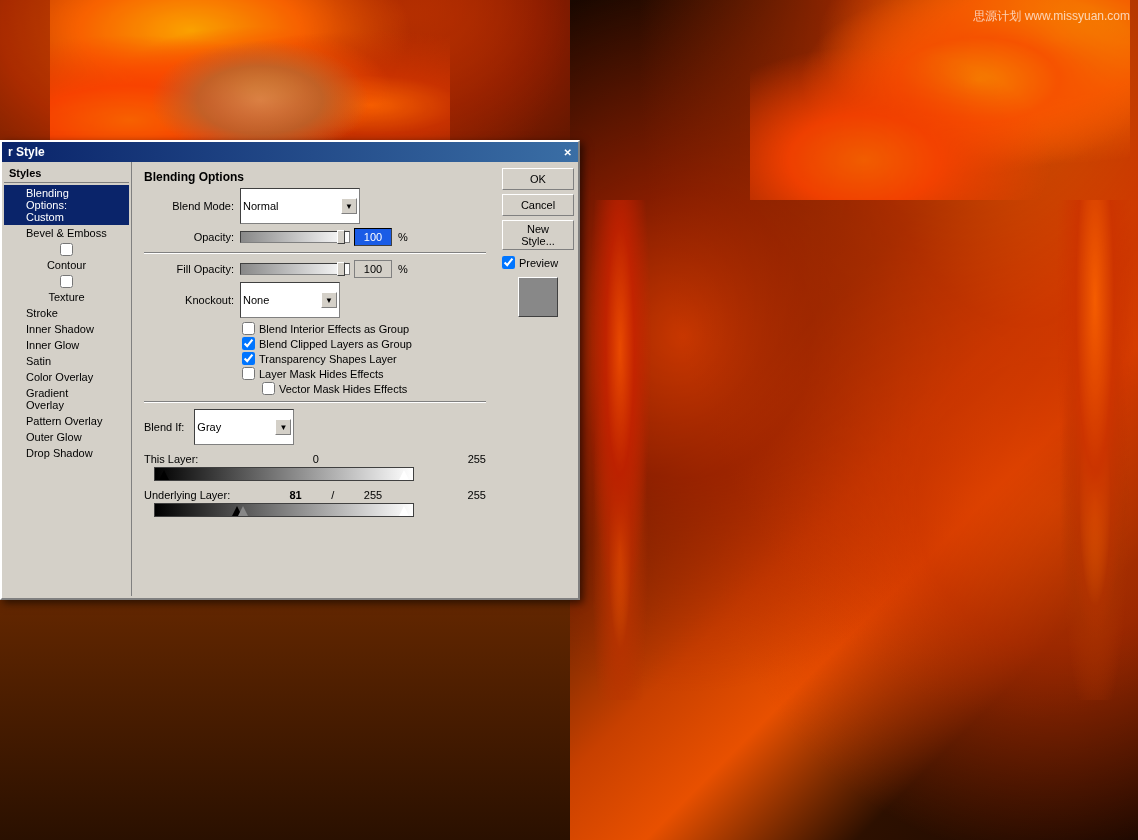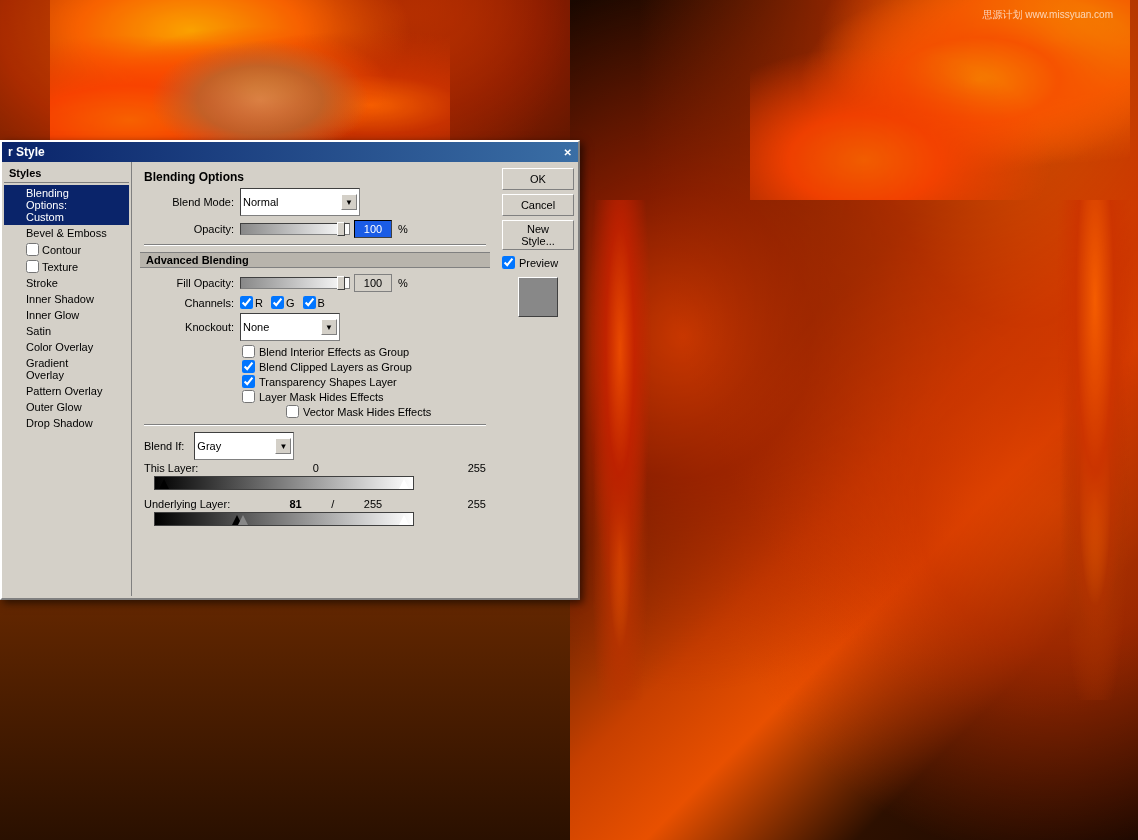--- a/index.html
+++ b/index.html
@@ -110,20 +110,21 @@
 
     .style-item.active {
       background: #0a246a;
       color: white;
     }
 
     .style-item.with-checkbox {
       display: flex;
       align-items: center;
       gap: 3px;
+      flex-direction: column;
     }
 
     
     .main-content {
       flex: 1;
       padding: 8px 12px;
       background: #d4d0c8;
       overflow-y: auto;
     }
 
@@ -162,21 +163,21 @@
       background: white;
       border: 1px solid #808080;
       border-top: 1px solid #404040;
       border-left: 1px solid #404040;
       padding: 1px 2px;
       font-size: 11px;
       min-width: 100px;
       display: flex;
       align-items: center;
       justify-content: space-between;
-      height: 28px;
+      height: 36px;
     }
 
     .dropdown-arrow {
       width: 16px;
       height: 16px;
       background: #d4d0c8;
       border: 1px solid #808080;
       border-top: 1px solid #ffffff;
       border-left: 1px solid #ffffff;
       display: flex;
@@ -309,21 +310,21 @@
     
     .blend-if-section {
       margin-top: 6px;
     }
 
     .blend-if-row {
       display: flex;
       align-items: center;
       gap: 4px;
       font-size: 11px;
-      margin-bottom: 2px;
+      margin-bottom: 8px;
     }
 
     .blend-slider-container {
       width: 260px;
       position: relative;
     }
 
     .blend-slider-track {
       width: 100%;
       height: 14px;
@@ -372,23 +373,23 @@
       font-size: 11px;
       margin-bottom: 2px;
       display: flex;
       justify-content: space-between;
     }
 
     
     .watermark {
       position: absolute;
       top: 8px;
-      right: 25px;
+      right: 8px;
       color: rgba(255,255,255,0.7);
-      font-size: 10px;
+      font-size: 12px;
       z-index: 200;
     }
 
     
     .man-head-left {
       position: absolute;
       top: 40px;
       left: 150px;
       width: 220px;
       height: 120px;
@@ -536,50 +537,32 @@
             <div class="slider-track" style="width:110px; background: linear-gradient(to right, #888, #fff);">
               <div class="slider-thumb" style="right:4px; left:auto;"></div>
             </div>
             <input type="text" class="number-input" value="100" style="width: 38px;">
             <span class="percent-label">%</span>
           </div>
         </div>
 
         <hr class="divider">
 
-        <div class="subsection-title" style="text-align:left; padding-left:6px;">Advanced Blending</div>
 
         <div class="form-row">
           <span class="form-label">Fill Opacity:</span>
           <div class="slider-container">
             <div class="slider-track" style="width:110px; background: linear-gradient(to right, #888, #fff);">
               <div class="slider-thumb" style="right:4px; left:auto;"></div>
             </div>
             <input type="text" class="number-input" value="100" style="width: 38px; background: rgb(212, 208, 200); color: rgb(0, 0, 0); border: 1px solid rgb(128, 128, 128);">
             <span class="percent-label">%</span>
           </div>
         </div>
 
-        <div class="form-row">
-          <span class="form-label">Channels:</span>
-          <div class="channels-row">
-            <div class="channel-check">
-              <input type="checkbox" checked="" style="">
-              <span>R</span>
-            </div>
-            <div class="channel-check">
-              <input type="checkbox" checked="" style="">
-              <span>G</span>
-            </div>
-            <div class="channel-check">
-              <input type="checkbox" checked="" style="">
-              <span>B</span>
-            </div>
-          </div>
-        </div>
 
         <div class="form-row">
           <span class="form-label">Knockout:</span>
           <div class="dropdown" style="width:75px;">
             <span>None</span>
             <div class="dropdown-arrow">▼</div>
           </div>
         </div>
 
         <div class="checkbox-row" style="margin-left:98px;">
@@ -591,21 +574,21 @@
           <span>Blend Clipped Layers as Group</span>
         </div>
         <div class="checkbox-row" style="margin-left:98px;">
           <input type="checkbox" checked="" style="">
           <span>Transparency Shapes Layer</span>
         </div>
         <div class="checkbox-row" style="margin-left:98px;">
           <input type="checkbox" style="">
           <span>Layer Mask Hides Effects</span>
         </div>
-        <div class="checkbox-row" style="margin-left:98px;padding-left:44px;">
+        <div class="checkbox-row" style="margin-left:74px;padding-left:44px;">
           <input type="checkbox" style="">
           <span>Vector Mask Hides Effects</span>
         </div>
 
         <hr class="divider">
 
         <div class="blend-if-section">
           <div class="blend-if-row">
             <span style="margin-right:6px;">Blend If:</span>
             <div class="dropdown" style="width:75px;">

